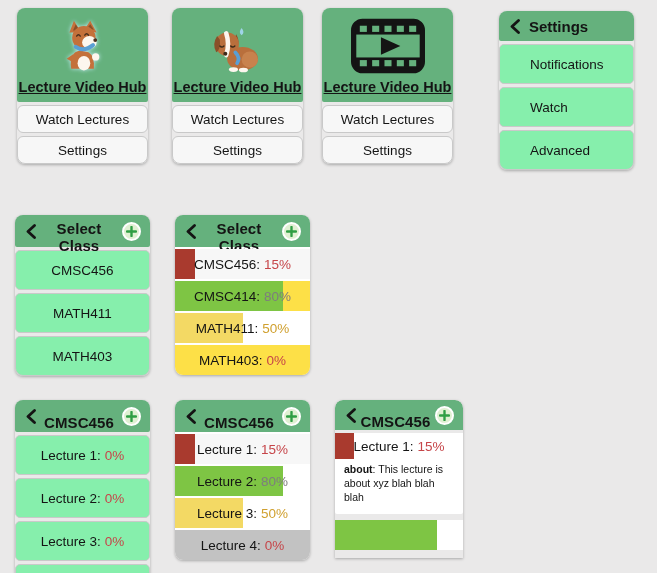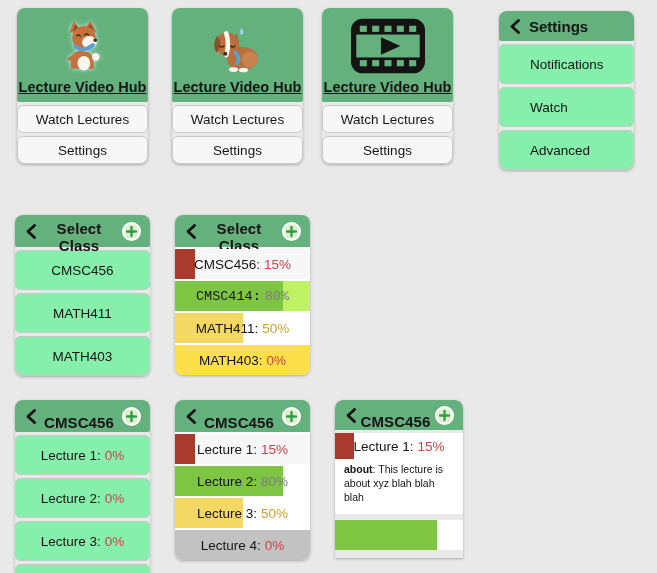--- a/index.html
+++ b/index.html
@@ -195,21 +195,21 @@
           </svg>
       </span>
     </div>
     <div class="prow" style="background: rgb(247, 247, 247);">
       <div class="pfill" style="width: 15%; background: rgb(169, 58, 46);"></div>
       <div class="plabel">
           <span>CMSC456:</span>
           <span class="pct" style="color: rgb(198, 69, 73);">15%</span>
         </div>
     </div>
-    <div class="prow" style="background: #bef264; font-family: Liberation Mono, monospace;">
+    <div class="prow" style="background: #fde047;">
       <div class="pfill" style="width: 80%; background: rgb(126, 197, 68);"></div>
       <div class="plabel">
           <span>CMSC414:</span>
           <span class="pct" style="color: rgb(125, 125, 125);">80%</span>
         </div>
     </div>
     <div class="prow" style="background: rgb(255, 255, 255);">
       <div class="pfill" style="width: 50%; background: rgb(243, 217, 100);"></div>
       <div class="plabel">
           <span>MATH411:</span>

